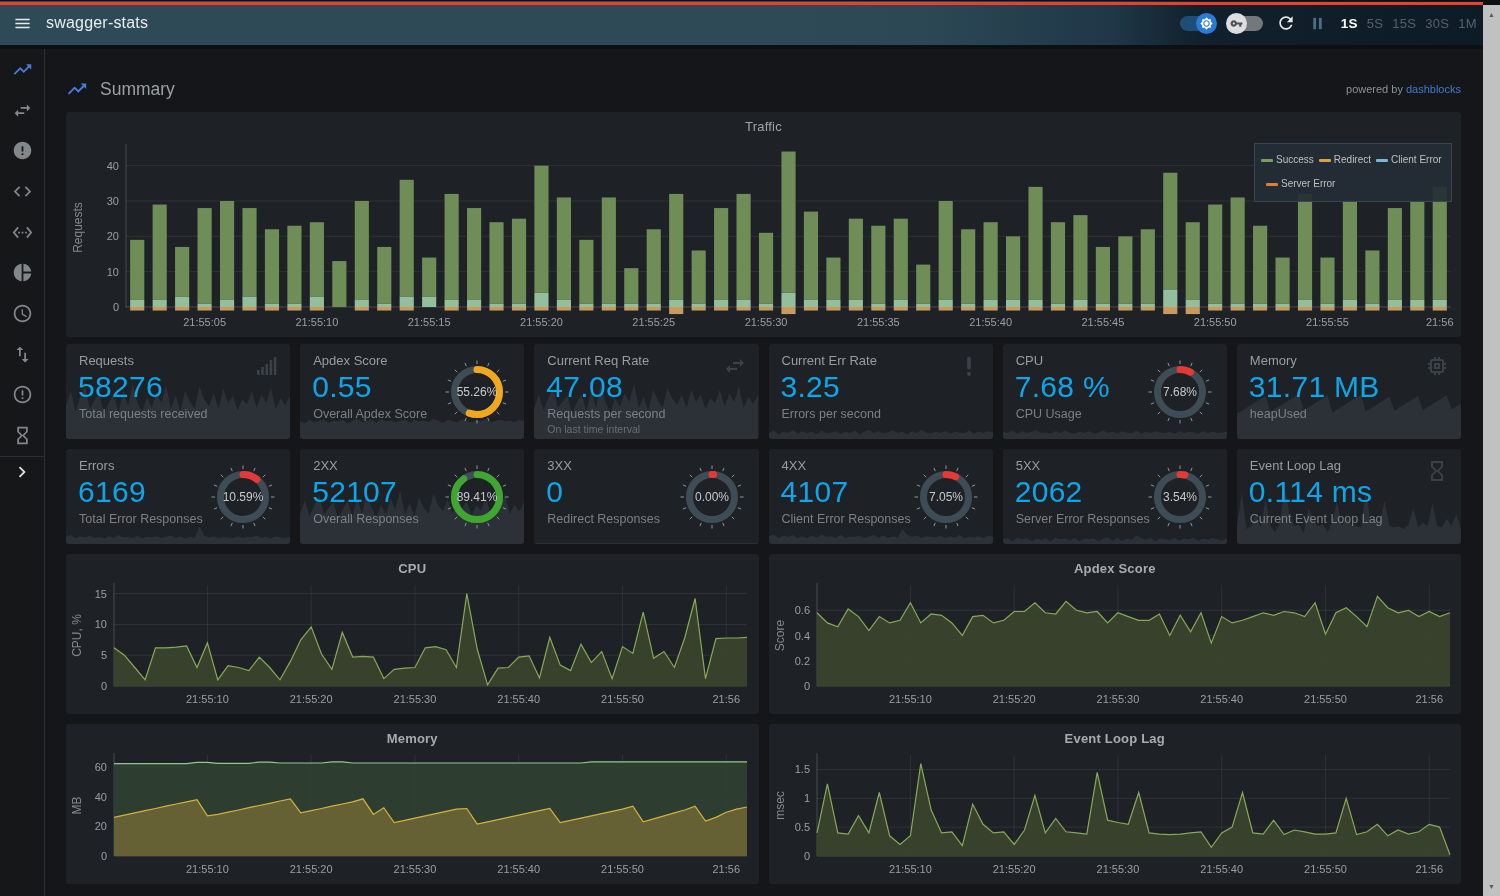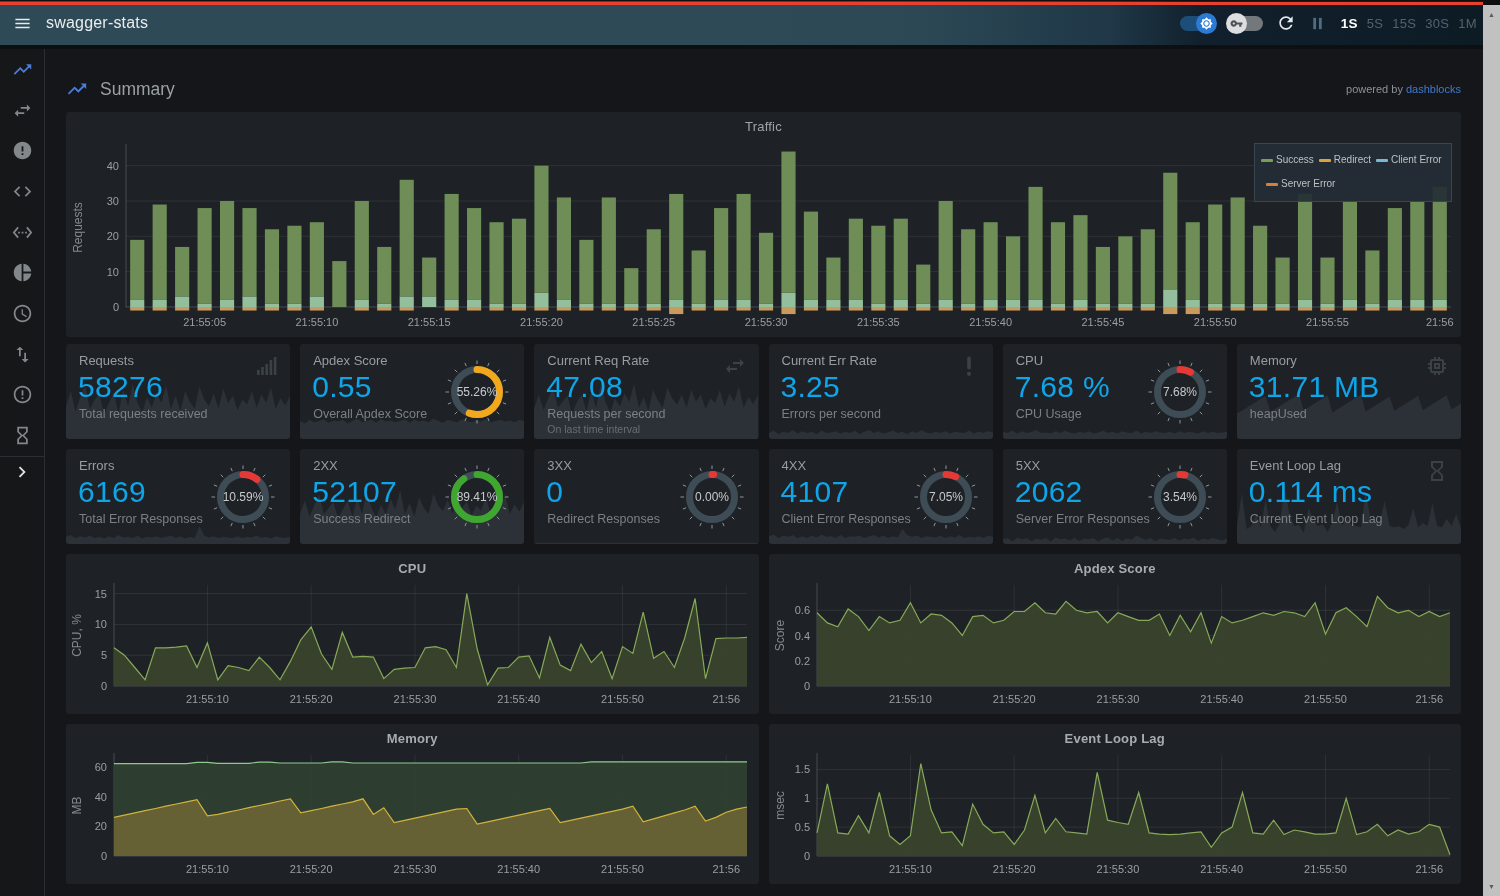--- a/index.html
+++ b/index.html
@@ -531,21 +531,21 @@
             <circle cx="33" cy="33" r="22.5" fill="none" stroke="#e53935" stroke-width="7" stroke-dasharray="14.97 141.37" stroke-linecap="round" transform="rotate(-90 33 33)"></circle>
             <text x="33" y="37" text-anchor="middle" fill="#c6cacd" font-size="12">10.59%</text>
           </svg></div>
       </div>
       <div class="card">
         <div class="spark"><svg width="224" height="60" viewBox="0 0 224 60">
             <path d="M0 60 L0.0 30.0 L4.8 16.8 L9.5 32.4 L14.3 21.6 L19.1 10.8 L23.8 30.0 L28.6 24.0 L33.4 18.0 L38.1 34.8 L42.9 25.2 L47.7 16.8 L52.4 33.0 L57.2 13.2 L62.0 30.0 L66.7 7.2 L71.5 24.0 L76.3 33.6 L81.0 20.4 L85.8 30.0 L90.6 15.0 L95.3 25.2 L100.1 6.0 L104.9 30.0 L109.6 19.2 L114.4 32.4 L119.1 13.2 L123.9 24.0 L128.7 30.0 L133.4 9.6 L138.2 21.6 L143.0 27.0 L147.7 15.6 L152.5 30.0 L157.3 12.0 L162.0 24.0 L166.8 18.0 L171.6 31.2 L176.3 21.6 L181.1 26.4 L185.9 13.2 L190.6 30.0 L195.4 16.8 L200.2 25.2 L204.9 9.6 L209.7 30.0 L214.5 20.4 L219.2 27.6 L224.0 18.0 L224 60 Z" fill="#2b3136"></path>
           </svg></div>
         <div class="c-title">2XX</div>
         <div class="c-value">52107</div>
-        <div class="c-sub">Success Redirect</div>
+        <div class="c-sub">Overall Responses</div>
         <div class="gauge"><svg width="66" height="66" viewBox="0 0 66 66">
             <line x1="61" y1="33" x2="64.5" y2="33" stroke="#8e979c" stroke-width="1"></line>
             <line x1="58.868626910316024" y1="43.715136106222516" x2="62.10220527410553" y2="45.054528119500326" stroke="#8e979c" stroke-width="1"></line>
             <line x1="52.798989873223334" y1="52.79898987322333" x2="55.27386360737625" y2="55.27386360737624" stroke="#8e979c" stroke-width="1"></line>
             <line x1="43.715136106222516" y1="58.868626910316024" x2="45.05452811950033" y2="62.10220527410553" stroke="#8e979c" stroke-width="1"></line>
             <line x1="33" y1="61" x2="33" y2="64.5" stroke="#8e979c" stroke-width="1"></line>
             <line x1="22.284863893777487" y1="58.868626910316024" x2="20.945471880499674" y2="62.10220527410553" stroke="#8e979c" stroke-width="1"></line>
             <line x1="13.201010126776673" y1="52.798989873223334" x2="10.726136392623754" y2="55.27386360737625" stroke="#8e979c" stroke-width="1"></line>
             <line x1="7.131373089683972" y1="43.715136106222516" x2="3.8977947258944674" y2="45.05452811950033" stroke="#8e979c" stroke-width="1"></line>
             <line x1="5" y1="33" x2="1.5" y2="33.00000000000001" stroke="#8e979c" stroke-width="1"></line>

